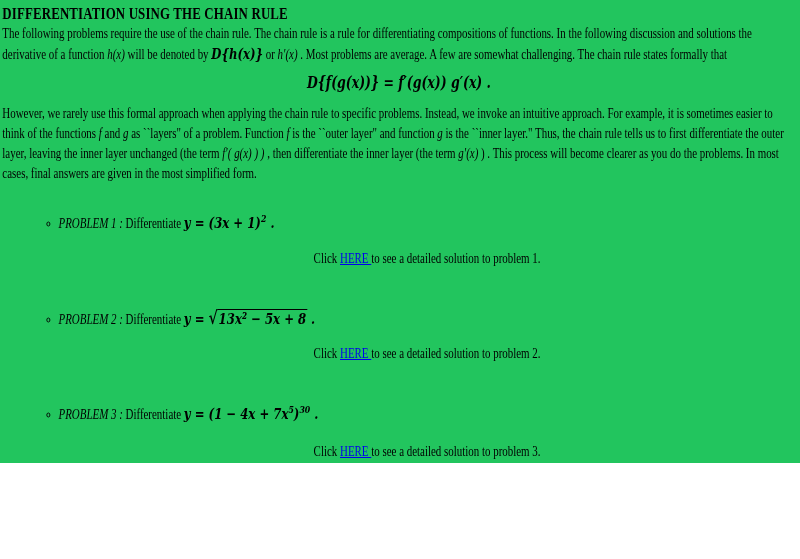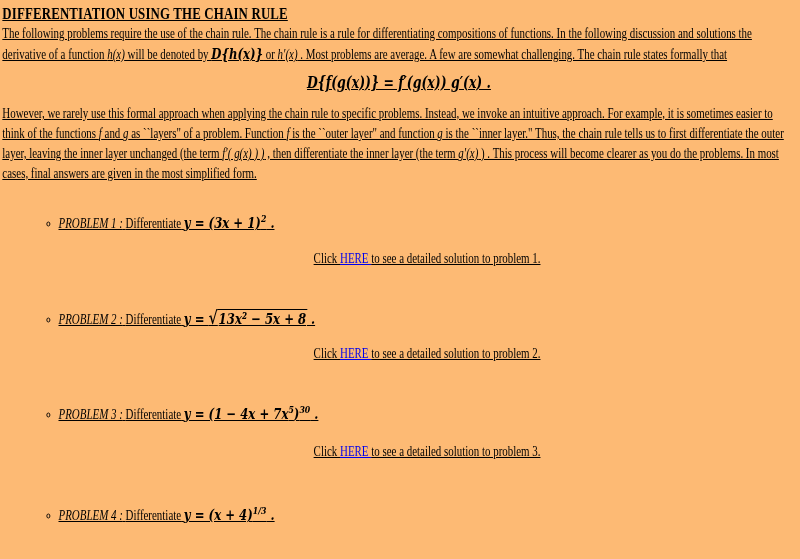--- a/index.html
+++ b/index.html
@@ -1,23 +1,22 @@
 <!DOCTYPE html>
 <html><head>
 <meta charset="utf-8">
 <style>
   html, body { margin: 0; padding: 0; background: #ffffff; }
   #viewport {
     position: relative;
     width: 800px;
-    height: 559px;
+    height: 463px;
     overflow: hidden;
-    background: #fdba74;
+    background: #22c55e;
     color: #000000;
-    text-decoration: underline;
   }
   #squeeze {
     width: 1026px;
     transform: scale(0.78, 1);
     transform-origin: 0 0;
     padding: 4px 6px 0 3px;
     box-sizing: border-box;
     font-family: "Liberation Serif", serif;
     font-size: 14px;
     line-height: 20px;

